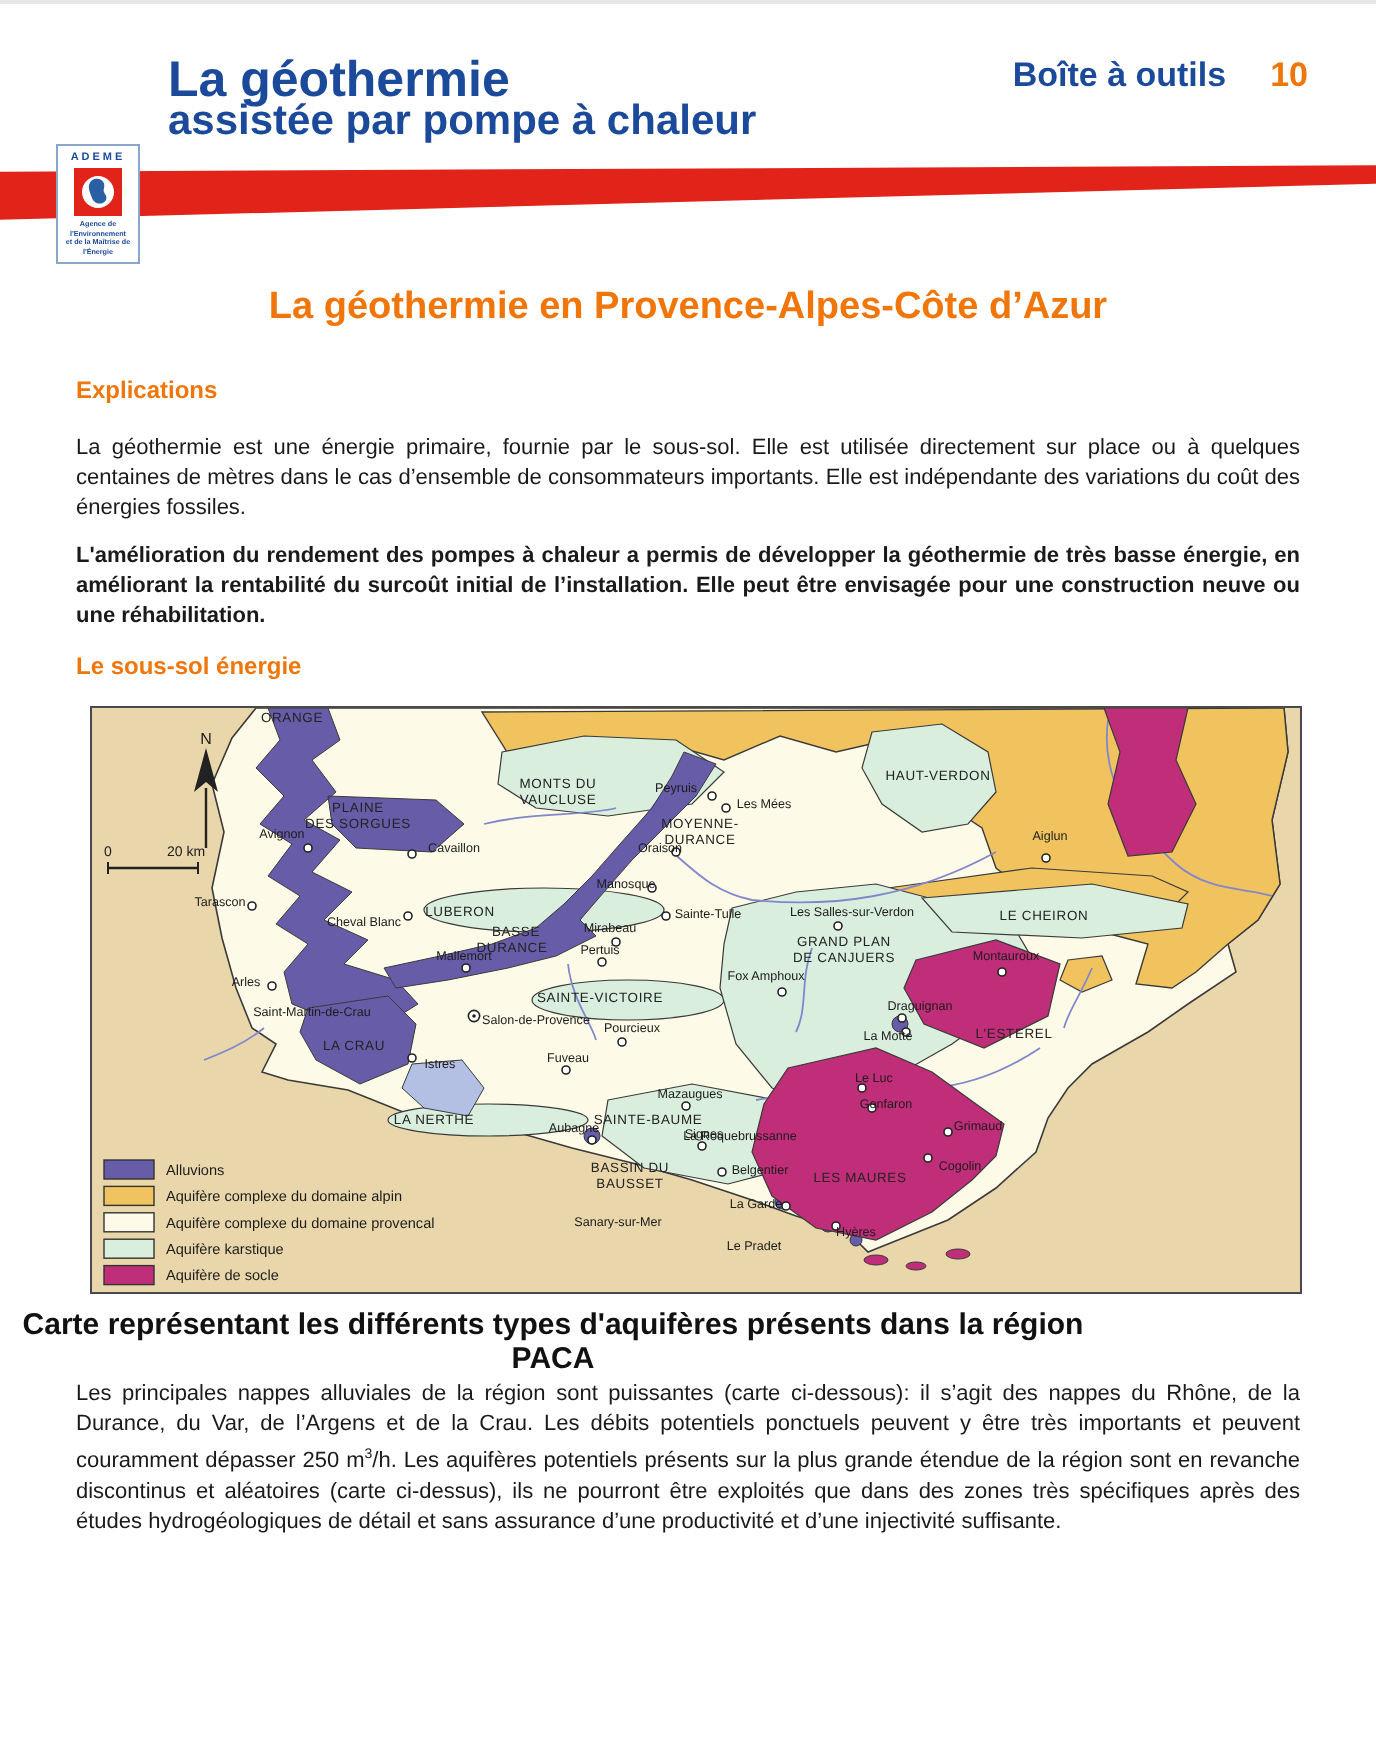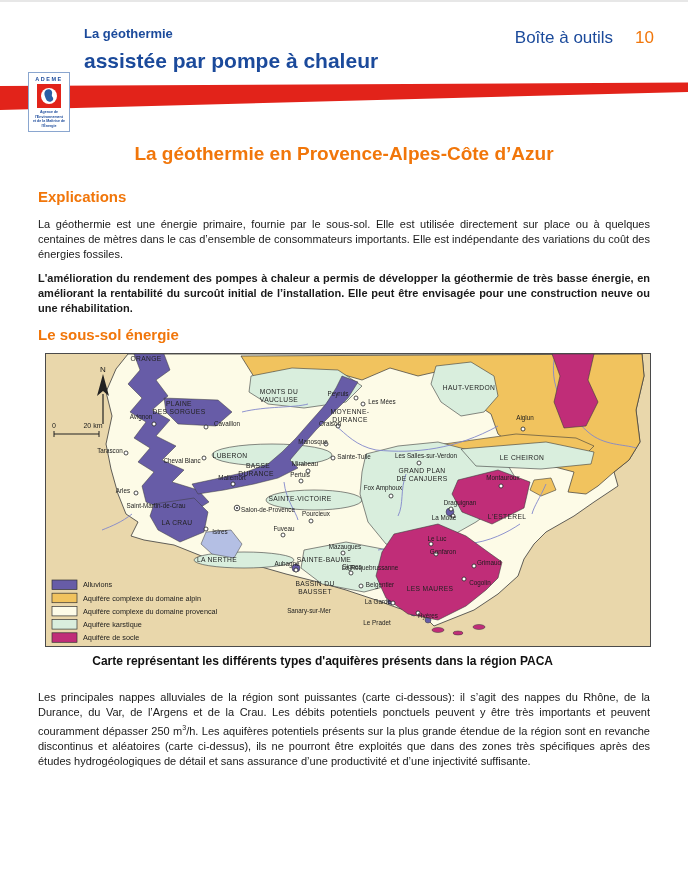--- a/index.html
+++ b/index.html
@@ -2,51 +2,51 @@
 <html style="--blue: #1b4a9b; --orange: #f1760a; --red: #e2231a; --text: #1a1a1a; --tan: #e9d7ab; --cream: #fdfbe7; --gold: #f1c35e; --mint: #d9eedd; --purple: #675ca7; --lavender: #b4bfe4; --magenta: #c02d78; --river: #8187cc;"><head>
 <meta charset="utf-8">
 <style>
   html,body{margin:0;padding:0;background:#888;}
   .page{
     position:relative;width:688px;height:882px;margin:0 auto;background:#fff;
     font-family:"Liberation Sans",sans-serif;color:var(--text);overflow:hidden;
   }
   .topline{position:absolute;left:0;top:0;width:688px;height:2px;background:#e7e7e7;}
   
-  .hdr-title{position:absolute;left:84px;top:26px;font-size:13px;font-weight:bold;color:var(--blue);}
+  .hdr-title{position:absolute;left:84px;top:26px;font-size:25px;font-weight:bold;color:var(--blue);}
   .hdr-sub{position:absolute;left:84px;top:49px;font-size:21px;font-weight:bold;color:var(--blue);}
-  .hdr-right{position:absolute;right:34px;top:28px;font-size:17px;font-weight:normal;color:var(--blue);}
+  .hdr-right{position:absolute;right:34px;top:28px;font-size:17px;font-weight:bold;color:var(--blue);}
   .hdr-right .num{color:var(--orange);margin-left:22px;}
   .banner{position:absolute;left:0;top:82px;width:688px;height:30px;background:var(--red);
     clip-path:polygon(0 13%,100% 2%,100% 33%,0 93%);}
   
   .logo{position:absolute;left:28px;top:72px;width:40px;height:58px;background:#fff;
     border:1px solid #8aa6cf;z-index:2;text-align:center;}
   .logo .org{font-size:5.5px;font-weight:bold;letter-spacing:1.5px;color:var(--blue);margin-top:3px;}
   .logo .sq{width:24px;height:24px;background:var(--red);margin:2px auto 2px auto;position:relative;}
   .logo .sub{font-size:3.6px;line-height:4.6px;color:var(--blue);font-weight:bold;}
   
   .title{position:absolute;left:0;top:143px;width:688px;text-align:center;
     font-size:19px;font-weight:bold;color:var(--orange);}
-  .h-orange{position:absolute;left:38px;font-size:15px;font-weight:bold;color:var(--orange);}
+  .h-orange{position:absolute;left:38px;font-size:12px;font-weight:bold;color:var(--orange);}
   .para{position:absolute;left:38px;width:612px;font-size:11px;line-height:15.2px;
     text-align:justify;color:var(--text);}
   .bold{font-weight:bold;}
   sup{font-size:7px;}
   
   .map{position:absolute;left:45px;top:353px;width:604px;height:292px;border:1px solid #4a4a4a;box-sizing:content-box;}
   .map svg{display:block;}
   .ml{font-family:"Liberation Sans",sans-serif;fill:#1c1c1c;}
   .c{font-size:6.3px;text-anchor:middle;}
   .r{font-size:6.7px;text-anchor:middle;letter-spacing:.35px;fill:#232323;}
   .lg{font-size:7.3px;text-anchor:start;}
   .dot{fill:#fff;stroke:#222;stroke-width:.8;}
   .dotin{fill:#222;}
-  .caption{position:absolute;left:0;top:654px;width:553px;text-align:right;
-    font-size:12px;font-weight:bold;color:#111;}
+  .caption{position:absolute;left:0;top:654px;width:553px;text-align:center;
+    font-size:15px;font-weight:bold;color:#111;}
 </style>
 </head>
 <body>
 
 <div class="page">
   <div class="topline"></div>
 
   <div class="hdr-title">La géothermie</div>
   <div class="hdr-sub">assistée par pompe à chaleur</div>
   <div class="hdr-right">

